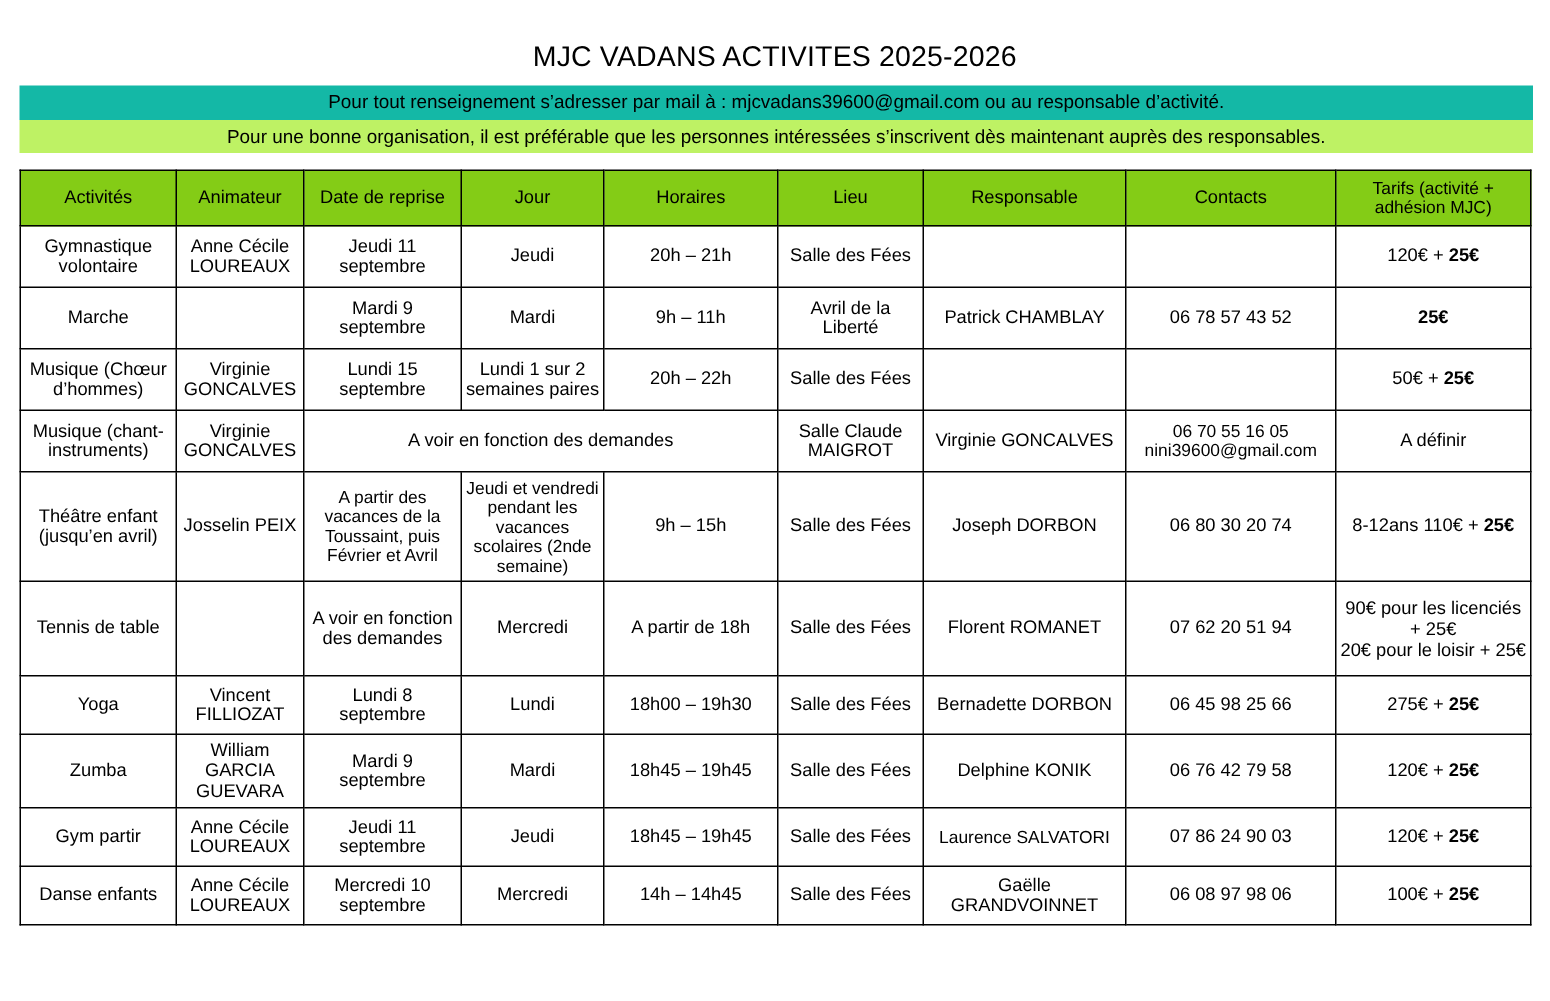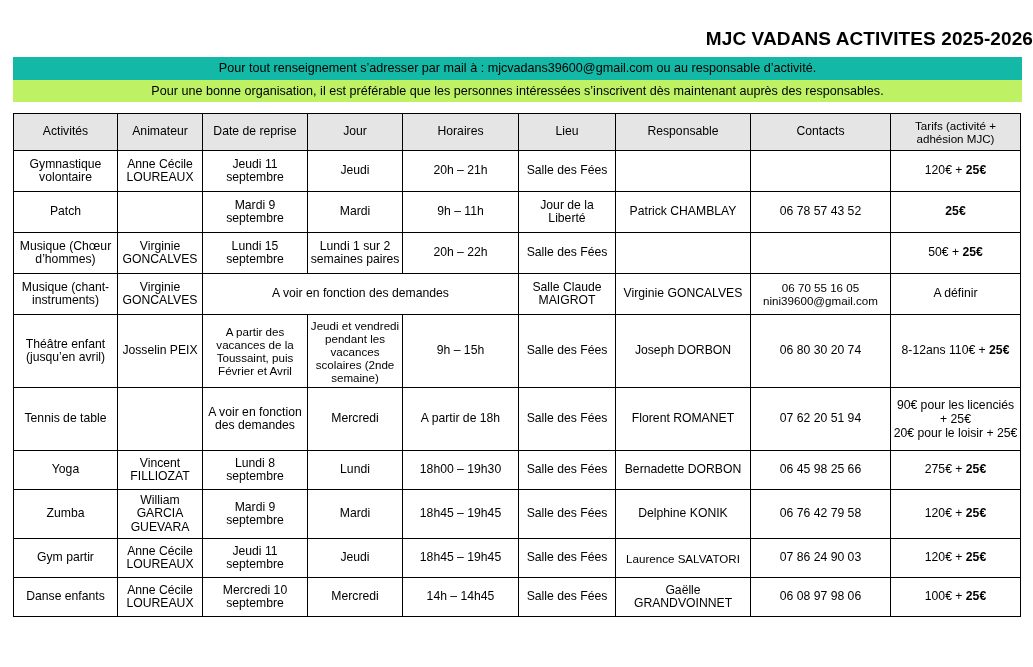--- a/index.html
+++ b/index.html
@@ -16,23 +16,23 @@
   }
   .page {
     position: relative;
     width: 1033px;
     height: 667px;
     box-sizing: border-box;
   }
 
   
   .doc-title {
-    text-align: right;
+    text-align: center;
     font-size: 19px;
-    font-weight: bold;
+    font-weight: normal;
     letter-spacing: 0.1px;
     padding-top: 29px;
     line-height: 1.0;
     color: #000;
   }
 
   
   .banners {
     margin: 9px 11px 0 13px;
   }
@@ -60,21 +60,21 @@
   table.sched th,
   table.sched td {
     border: 1px solid #000000;
     text-align: center;
     vertical-align: middle;
     padding: 3px 2px;
     word-wrap: break-word;
     overflow-wrap: break-word;
   }
   table.sched thead th {
-    background: #e5e5e5;
+    background: #84cc16;
     font-weight: normal;
     font-size: 12.2px;
     padding: 5px 2px;
     border-color: #000;
   }
   table.sched thead th.tarif-head {
     font-size: 11.6px;
   }
   table.sched thead th.tarif-head .b { font-weight: normal; }
 
@@ -162,26 +162,26 @@
           <td>Jeudi 11 septembre</td>
           <td>Jeudi</td>
           <td>20h – 21h</td>
           <td class="lieu-tight">Salle des Fées</td>
           <td></td>
           <td></td>
           <td class="tarif"><span>120€ + </span><span class="b">25€</span></td>
         </tr>
 
         <tr class="r-marche">
-          <td>Patch</td>
+          <td>Marche</td>
           <td></td>
           <td>Mardi 9 septembre</td>
           <td>Mardi</td>
           <td>9h – 11h</td>
-          <td class="lieu-tight">Jour de la Liberté</td>
+          <td class="lieu-tight">Avril de la Liberté</td>
           <td>Patrick CHAMBLAY</td>
           <td>06 78 57 43 52</td>
           <td class="tarif"><span></span><span class="b">25€</span></td>
         </tr>
 
         <tr class="r-choeur">
           <td>Musique (Chœur d’hommes)</td>
           <td>Virginie GONCALVES</td>
           <td>Lundi 15 septembre</td>
           <td>Lundi 1 sur 2 semaines paires</td>

